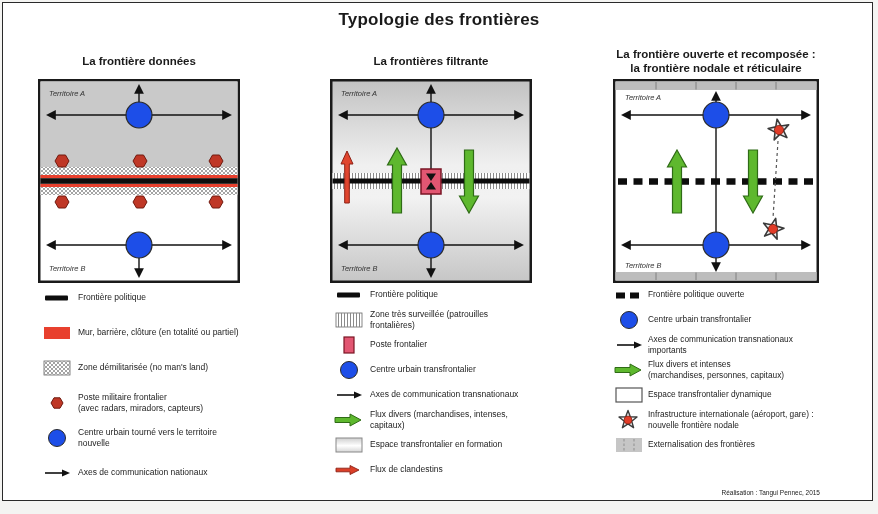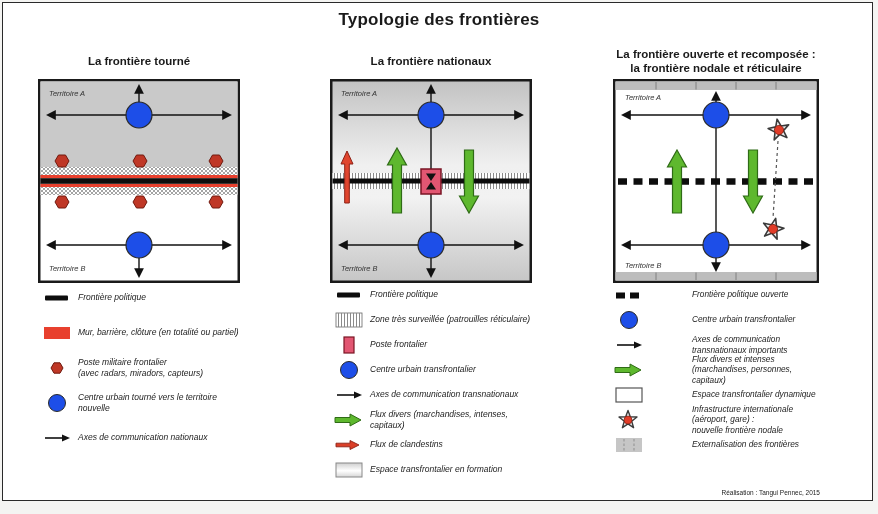--- a/index.html
+++ b/index.html
@@ -20,46 +20,46 @@
   .panel{position:absolute;top:44px;}
   .panel-1{left:36px;width:206px;}
   .panel-2{left:328px;width:206px;}
   .panel-3{left:610px;width:212px;}
   .panel-heading{
     height:35px;display:flex;flex-direction:column;justify-content:center;
     text-align:center;font-size:11.5px;font-weight:bold;color:#1a1a1a;
     white-space:pre-line;line-height:1.18;margin:0 -10px;
   }
   .diagram{display:block;margin:0 auto;}
-  .legend{margin-top:-3px;font-style:italic;}
+  .legend{margin-top:-3px;}
   .lrow{display:flex;align-items:center;}
   .panel-1 .lrow{height:35px;}
   .panel-2 .lrow,.panel-3 .lrow{height:25px;}
   .panel-2 .legend,.panel-3 .legend{margin-top:-1px;}
   .licon{
     width:42px;flex:0 0 42px;display:flex;justify-content:center;align-items:center;
   }
   .panel-3 .licon{width:38px;flex:0 0 38px;}
   .llabel{
     font-size:8.5px;color:#1c1c1c;line-height:1.22;white-space:pre-line;
   }
-  .panel-3 .llabel{font-size:8.3px;margin-left:44px;}
+  .panel-3 .llabel{font-size:8.3px;}
   .credit{
     position:absolute;top:489px;right:58px;font-size:6.5px;color:#222;
   }
 </style>
 </head>
 <body>
 
 <div class="frame"></div>
 
 <div class="main-title">Typologie des frontières</div>
 
 <div class="panel panel-1">
-  <div class="panel-heading">La frontière tourné</div>
+  <div class="panel-heading">La frontière données</div>
 
   <svg class="diagram" width="202" height="204" viewBox="0 0 202 204">
     <defs>
       <marker id="ah1" viewBox="0 0 10 10" refX="8" refY="5" markerWidth="7" markerHeight="7" orient="auto-start-reverse">
         <path d="M0,0 L10,5 L0,10 z" fill="#111"></path>
       </marker>
       <pattern id="dmz1" width="4" height="4" patternUnits="userSpaceOnUse">
         <path d="M0,4 L4,0 M0,0 L4,4" stroke="#9a9a9a" stroke-width="0.9"></path>
       </pattern>
       <polygon id="hx1" points="7,0 3.5,6 -3.5,6 -7,0 -3.5,-6 3.5,-6" fill="#bf3726" stroke="#701a0f" stroke-width="1"></polygon>
@@ -106,20 +106,34 @@
       <span class="licon">
         <svg width="30" height="18">
             <rect x="2" y="3" width="26" height="12" fill="#e8402e"></rect>
           </svg>
       </span>
       <span class="llabel">Mur, barrière, clôture (en totalité ou partiel)</span>
     </div>
     <div class="lrow">
       <span class="licon">
         <svg width="30" height="18">
+          <defs>
+              <pattern id="pxh" width="4" height="4" patternUnits="userSpaceOnUse">
+                <path d="M0,4 L4,0 M0,0 L4,4" stroke="#9a9a9a" stroke-width="0.9"></path>
+              </pattern>
+            </defs>
+          <rect x="2" y="2" width="26" height="14" fill="#ffffff" stroke="#666" stroke-width="0.8"></rect>
+          <rect x="2" y="2" width="26" height="14" fill="url(#pxh)"></rect>
+        </svg>
+      </span>
+      <span class="llabel">Zone démilitarisée (no man's land)</span>
+    </div>
+    <div class="lrow">
+      <span class="licon">
+        <svg width="30" height="18">
             <polygon points="21,9 18,14.2 12,14.2 9,9 12,3.8 18,3.8" fill="#bf3726" stroke="#701a0f" stroke-width="1"></polygon>
           </svg>
       </span>
       <span class="llabel">Poste militaire frontalier
 (avec radars, miradors, capteurs)</span>
     </div>
     <div class="lrow">
       <span class="licon">
         <svg width="30" height="20">
             <circle cx="15" cy="10" r="8.5" fill="#1d4ee8" stroke="#2a2a2a" stroke-width="1"></circle>
@@ -133,21 +147,21 @@
             <line x1="3" y1="9" x2="20" y2="9" stroke="#111" stroke-width="1.6"></line>
             <polygon points="20,5.5 28,9 20,12.5" fill="#111"></polygon>
           </svg>
       </span>
       <span class="llabel">Axes de communication nationaux</span>
     </div>
   </div>
 </div>
 
 <div class="panel panel-2">
-  <div class="panel-heading">La frontière nationaux</div>
+  <div class="panel-heading">La frontières filtrante</div>
 
   <svg class="diagram" width="202" height="204" viewBox="0 0 202 204">
     <defs>
       <marker id="ah2" viewBox="0 0 10 10" refX="8" refY="5" markerWidth="7" markerHeight="7" orient="auto-start-reverse">
         <path d="M0,0 L10,5 L0,10 z" fill="#111"></path>
       </marker>
       <pattern id="vl2" width="3" height="10" patternUnits="userSpaceOnUse">
         <path d="M1.5,0 V10" stroke="#8a8a8a" stroke-width="1"></path>
       </pattern>
       <linearGradient id="g2" x1="0" y1="0" x2="0" y2="1">
@@ -195,21 +209,21 @@
         <svg width="30" height="18">
           <defs>
               <pattern id="pvl" width="3" height="14" patternUnits="userSpaceOnUse">
                 <path d="M1.5,0 V14" stroke="#8a8a8a" stroke-width="1"></path>
               </pattern>
             </defs>
           <rect x="2" y="2" width="26" height="14" fill="#ffffff" stroke="#666" stroke-width="0.8"></rect>
           <rect x="2" y="2" width="26" height="14" fill="url(#pvl)"></rect>
         </svg>
       </span>
-      <span class="llabel">Zone très surveillée (patrouilles réticulaire)</span>
+      <span class="llabel">Zone très surveillée (patrouilles frontalières)</span>
     </div>
     <div class="lrow">
       <span class="licon">
         <svg width="30" height="20">
             <rect x="10" y="2" width="10" height="16" fill="#e25672" stroke="#7a1524" stroke-width="1.2"></rect>
           </svg>
       </span>
       <span class="llabel">Poste frontalier</span>
     </div>
     <div class="lrow">
@@ -229,43 +243,43 @@
       </span>
       <span class="llabel">Axes de communication transnationaux</span>
     </div>
     <div class="lrow">
       <span class="licon">
         <svg width="32" height="18">
             <polygon points="2,6.5 17,6.5 17,3 28,9 17,15 17,11.5 2,11.5" fill="#5eb82e" stroke="#2f6b16" stroke-width="1"></polygon>
           </svg>
       </span>
       <span class="llabel">Flux divers (marchandises, intenses, capitaux)</span>
-    </div>
-    <div class="lrow">
-      <span class="licon">
-        <svg width="32" height="18">
-            <polygon points="3,7.2 17,7.2 17,4.5 26,9 17,13.5 17,10.8 3,10.8" fill="#da3f28" stroke="#8c2015" stroke-width="0.9"></polygon>
-          </svg>
-      </span>
-      <span class="llabel">Flux de clandestins</span>
     </div>
     <div class="lrow">
       <span class="licon">
         <svg width="30" height="18">
           <defs>
               <linearGradient id="pgf" x1="0" y1="0" x2="0" y2="1">
                 <stop offset="0" stop-color="#cfcfcf"></stop>
                 <stop offset="0.55" stop-color="#ffffff"></stop>
                 <stop offset="1" stop-color="#d6d6d6"></stop>
               </linearGradient>
             </defs>
           <rect x="2" y="2" width="26" height="14" fill="url(#pgf)" stroke="#888" stroke-width="1"></rect>
         </svg>
       </span>
       <span class="llabel">Espace transfrontalier en formation</span>
+    </div>
+    <div class="lrow">
+      <span class="licon">
+        <svg width="32" height="18">
+            <polygon points="3,7.2 17,7.2 17,4.5 26,9 17,13.5 17,10.8 3,10.8" fill="#da3f28" stroke="#8c2015" stroke-width="0.9"></polygon>
+          </svg>
+      </span>
+      <span class="llabel">Flux de clandestins</span>
     </div>
   </div>
 </div>
 
 <div class="panel panel-3">
   <div class="panel-heading">La frontière ouverte et recomposée :
 la frontière nodale et réticulaire</div>
 
   <svg class="diagram" width="206" height="204" viewBox="0 0 206 204">
     <defs>

